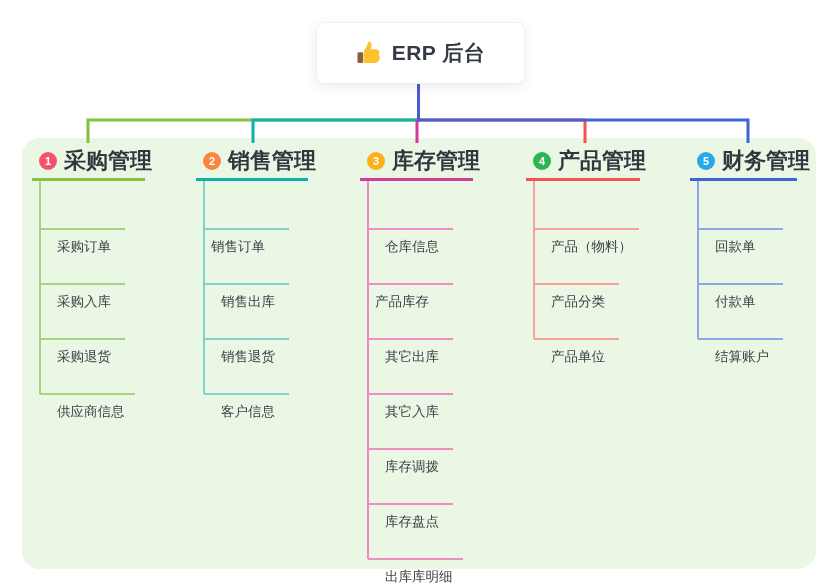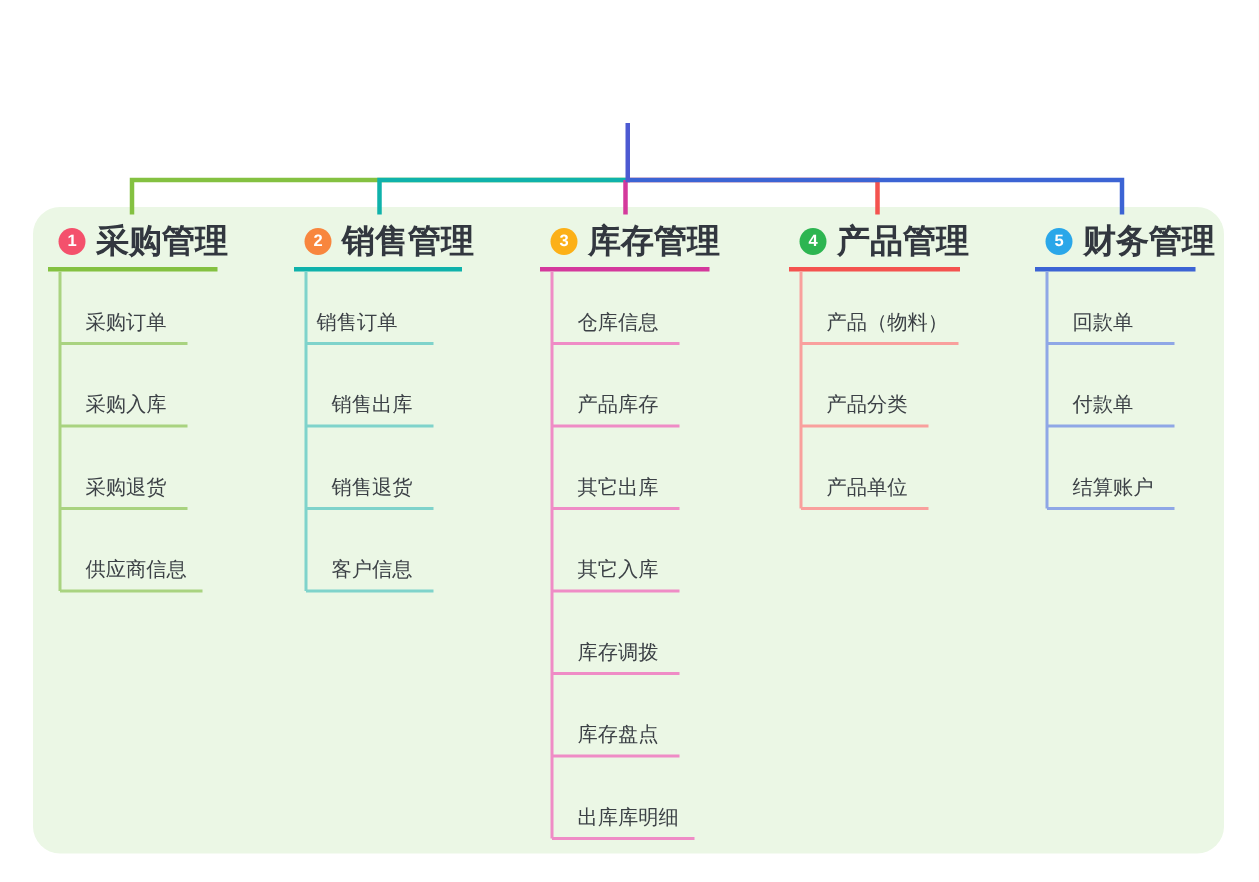--- a/index.html
+++ b/index.html
@@ -8,21 +8,21 @@
   #panel{position:absolute;left:22px;top:138px;width:794px;height:431px;border-radius:18px;}
   #connector-svg{position:absolute;left:0;top:0;width:839px;height:588px;pointer-events:none;}
   #root-card{position:absolute;left:316px;top:22px;width:207px;height:60px;background:#ffffff;
              border:1px solid #f1f1f3;border-radius:8px;box-shadow:0 3px 12px rgba(60,70,90,.10);
              display:flex;align-items:center;justify-content:center;gap:10px;}
   #root-title{font-size:21px;font-weight:600;color:#333a46;letter-spacing:.5px;}
   .branch-header{position:absolute;height:24px;display:flex;align-items:center;gap:7px;}
   .badge{width:18px;height:18px;border-radius:50%;color:#fff;font-size:11px;font-weight:bold;
          display:inline-flex;align-items:center;justify-content:center;flex:0 0 18px;}
   .branch-title{font-size:22px;font-weight:600;color:#32373f;white-space:nowrap;}
-  .item-label{position:absolute;font-size:13.5px;color:#3c4146;white-space:nowrap;height:17px;line-height:17px;}
+  .item-label{position:absolute;font-size:13.5px;color:#3c4146;white-space:nowrap;height:17px;line-height:17px;margin-top:32px;}
 </style>
 </head>
 <body>
 
 <div id="stage">
 
   <div id="panel" style="background: rgb(235, 247, 229);"></div>
 
   <svg id="connector-svg" viewBox="0 0 839 588" xmlns="http://www.w3.org/2000/svg">
       <path d="M 88 143 V 120 H 418.5" stroke="#84c141" stroke-width="3" fill="none"></path>
@@ -57,20 +57,27 @@
       <path d="M 534 229 H 639" stroke="#f9a09d" stroke-width="2" fill="none"></path>
       <path d="M 534 284 H 619" stroke="#f9a09d" stroke-width="2" fill="none"></path>
       <path d="M 534 339 H 619" stroke="#f9a09d" stroke-width="2" fill="none"></path>
       <path d="M 690 179.5 H 797" stroke="#3c64d4" stroke-width="3" fill="none"></path>
       <path d="M 698 181 V 339" stroke="#8fa7e6" stroke-width="2" fill="none"></path>
       <path d="M 698 229 H 783" stroke="#8fa7e6" stroke-width="2" fill="none"></path>
       <path d="M 698 284 H 783" stroke="#8fa7e6" stroke-width="2" fill="none"></path>
       <path d="M 698 339 H 783" stroke="#8fa7e6" stroke-width="2" fill="none"></path>
     </svg>
 
+  <div id="root-card">
+    <svg width="26" height="26" viewBox="0 0 36 36">
+      <rect x="2" y="17" width="8" height="15" rx="2" fill="#8a5f3b"></rect>
+      <path d="M11 32 h13 c6 0 9-3 9-8 0-2-1-3-2-4 1-1 1.4-2 1.4-3.2 0-2.3-2-4-5-4 h-7.2 c1-2.3 2-5.6 1-8.3 -0.8-2.2-3.2-3-4.3-1.8 -1 3.2-2 7.3-4.9 10.3 l-1 1 z" fill="#fcc32f"></path>
+    </svg>
+    <span id="root-title">ERP 后台</span>
+  </div>
 
   <div id="nodes-layer">
       <div class="branch-header" style="left: 39px; top: 149px;">
     <span class="badge" style="background: rgb(244, 81, 108);">1</span>
     <span class="branch-title">采购管理</span>
   </div>
       <div class="item-label" style="left: 57px; top: 206px;">采购订单</div>
       <div class="item-label" style="left: 57px; top: 261px;">采购入库</div>
       <div class="item-label" style="left: 57px; top: 316px;">采购退货</div>
       <div class="item-label" style="left: 57px; top: 371px;">供应商信息</div>
@@ -80,21 +87,21 @@
   </div>
       <div class="item-label" style="left: 211px; top: 206px;">销售订单</div>
       <div class="item-label" style="left: 221px; top: 261px;">销售出库</div>
       <div class="item-label" style="left: 221px; top: 316px;">销售退货</div>
       <div class="item-label" style="left: 221px; top: 371px;">客户信息</div>
       <div class="branch-header" style="left: 367px; top: 149px;">
     <span class="badge" style="background: rgb(252, 176, 23);">3</span>
     <span class="branch-title">库存管理</span>
   </div>
       <div class="item-label" style="left: 385px; top: 206px;">仓库信息</div>
-      <div class="item-label" style="left: 385px; top: 261px;">产品库存</div>
+      <div class="item-label" style="left: 375px; top: 261px;">产品库存</div>
       <div class="item-label" style="left: 385px; top: 316px;">其它出库</div>
       <div class="item-label" style="left: 385px; top: 371px;">其它入库</div>
       <div class="item-label" style="left: 385px; top: 426px;">库存调拨</div>
       <div class="item-label" style="left: 385px; top: 481px;">库存盘点</div>
       <div class="item-label" style="left: 385px; top: 536px;">出库库明细</div>
       <div class="branch-header" style="left: 533px; top: 149px;">
     <span class="badge" style="background: rgb(45, 181, 81);">4</span>
     <span class="branch-title">产品管理</span>
   </div>
       <div class="item-label" style="left: 551px; top: 206px;">产品（物料）</div>

